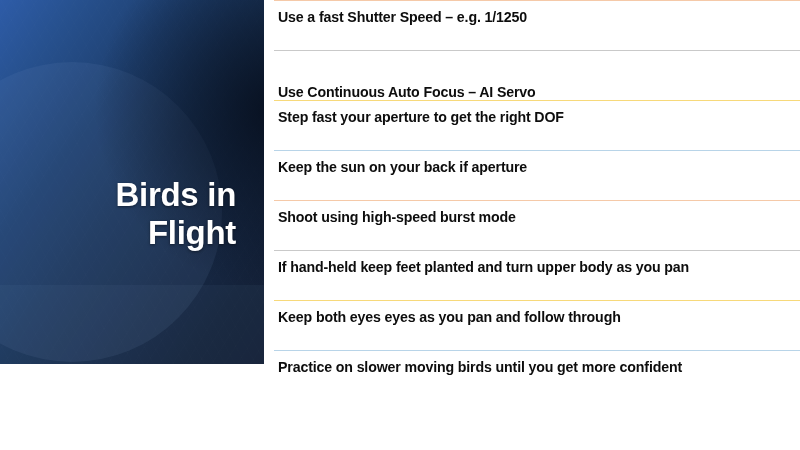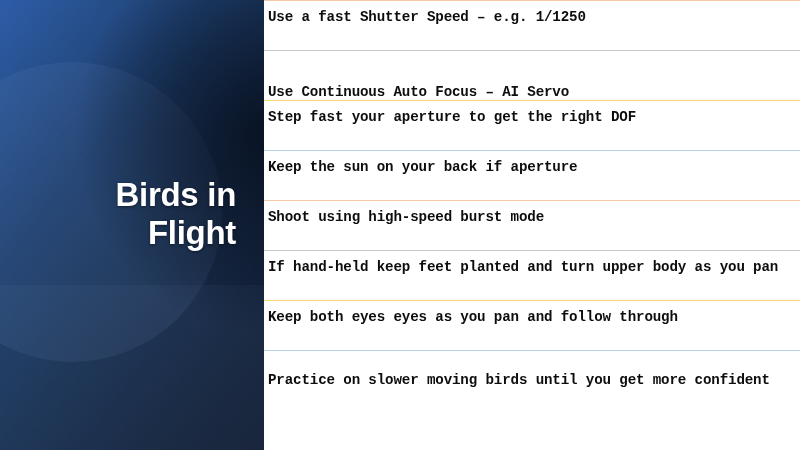--- a/index.html
+++ b/index.html
@@ -13,21 +13,21 @@
     position:relative;
     width:800px; height:450px;
     background:#ffffff;
     display:flex;
   }
 
   
   #title-panel {
     position:relative;
     width:264px;
-    height:450px;
+    height:364px;
     flex:0 0 264px;
     overflow:hidden;
     background:linear-gradient(128deg,#2e5ca8 0%, #27518f 14%, #1e3f6e 34%, #1a3458 52%, #172a47 70%, #14223a 85%, #121d33 100%);
   }
   
   #panel-circle {
     position:absolute;
     left:-78px; top:62px;
     width:300px; height:300px;
     border-radius:50%;
@@ -73,21 +73,21 @@
     text-shadow:0 1px 3px rgba(0,0,0,0.45);
     white-space:pre-line;
   }
 
   
   #list-panel {
     position:relative;
     flex:1 1 auto;
     height:356px;
     background:#ffffff;
-    font-family:Liberation Mono, monospace;
+    padding-left:10px;
   }
   .list-row {
     position:relative;
     height:50px;
     border-top-width:1.4px;
     border-top-style:solid;
     display:flex;
     align-items:flex-start;
   }
   .list-row .row-text {
@@ -131,18 +131,18 @@
       </div>
       <div class="list-row" style="border-top-color: rgb(245, 201, 168);">
         <span class="row-text">Shoot using high-speed burst mode</span>
       </div>
       <div class="list-row" style="border-top-color: rgb(201, 201, 201);">
         <span class="row-text">If hand-held keep feet planted and turn upper body as you pan</span>
       </div>
       <div class="list-row" style="border-top-color: rgb(247, 217, 122);">
         <span class="row-text">Keep both eyes eyes as you pan and follow through</span>
       </div>
-      <div class="list-row" style="border-top-color: rgb(184, 212, 232); align-items: center;">
+      <div class="list-row" style="border-top-color: rgb(184, 212, 232);">
         <span class="row-text">Practice on slower moving birds until you get more confident</span>
       </div>
     </div>
 
 </div>
 
 </body></html>

